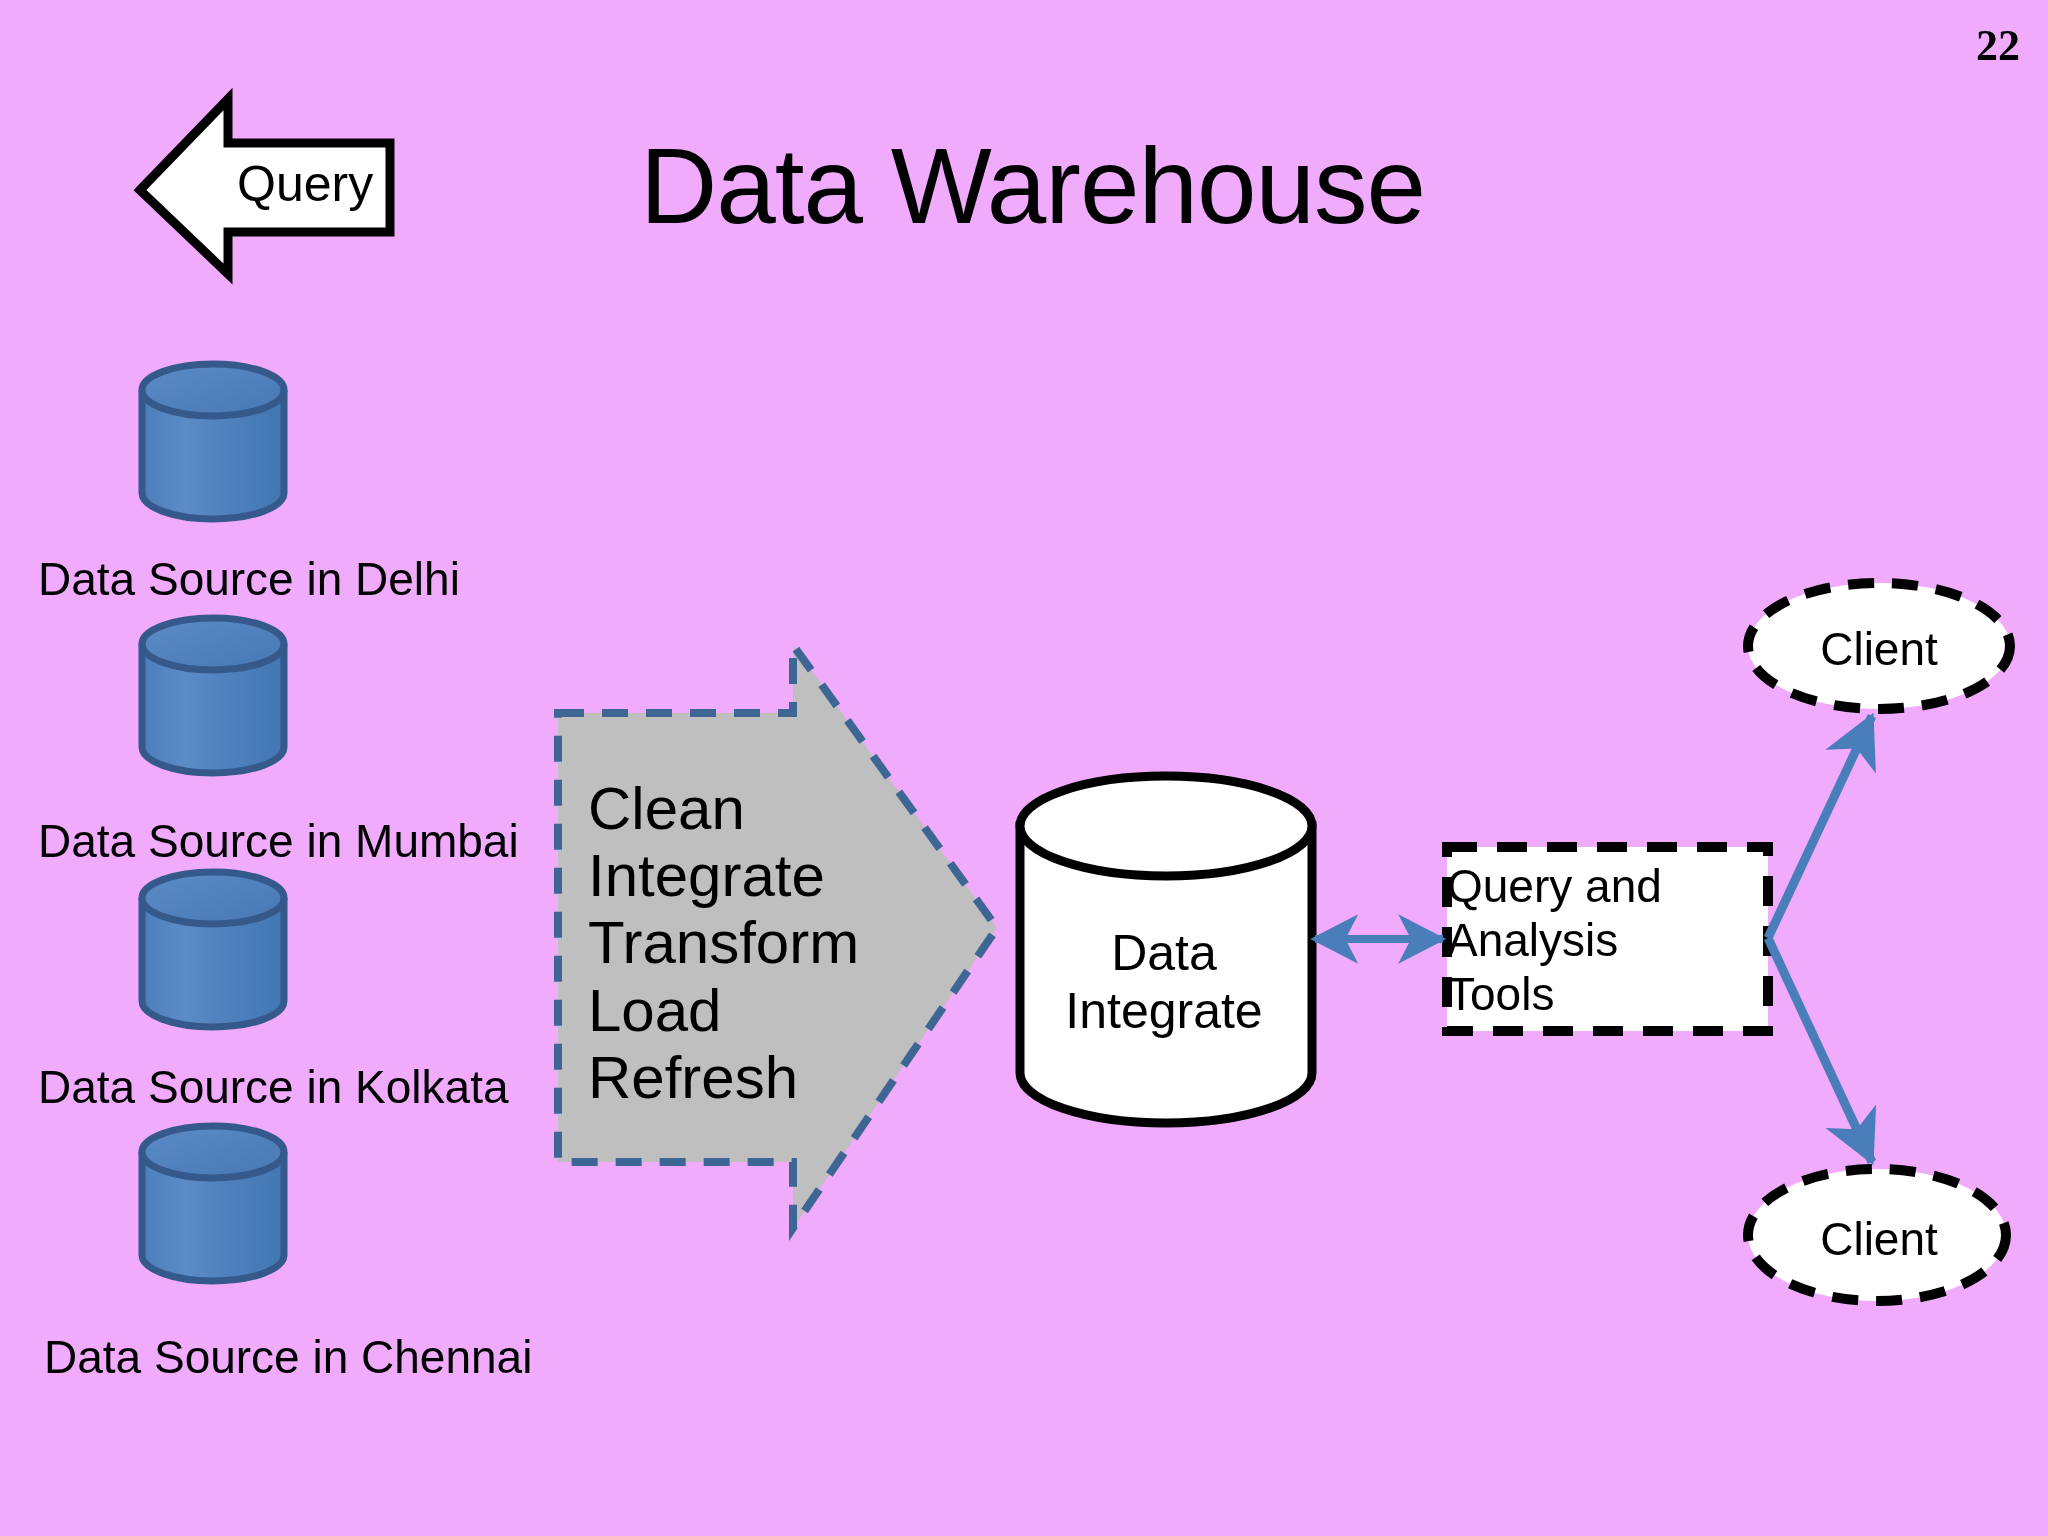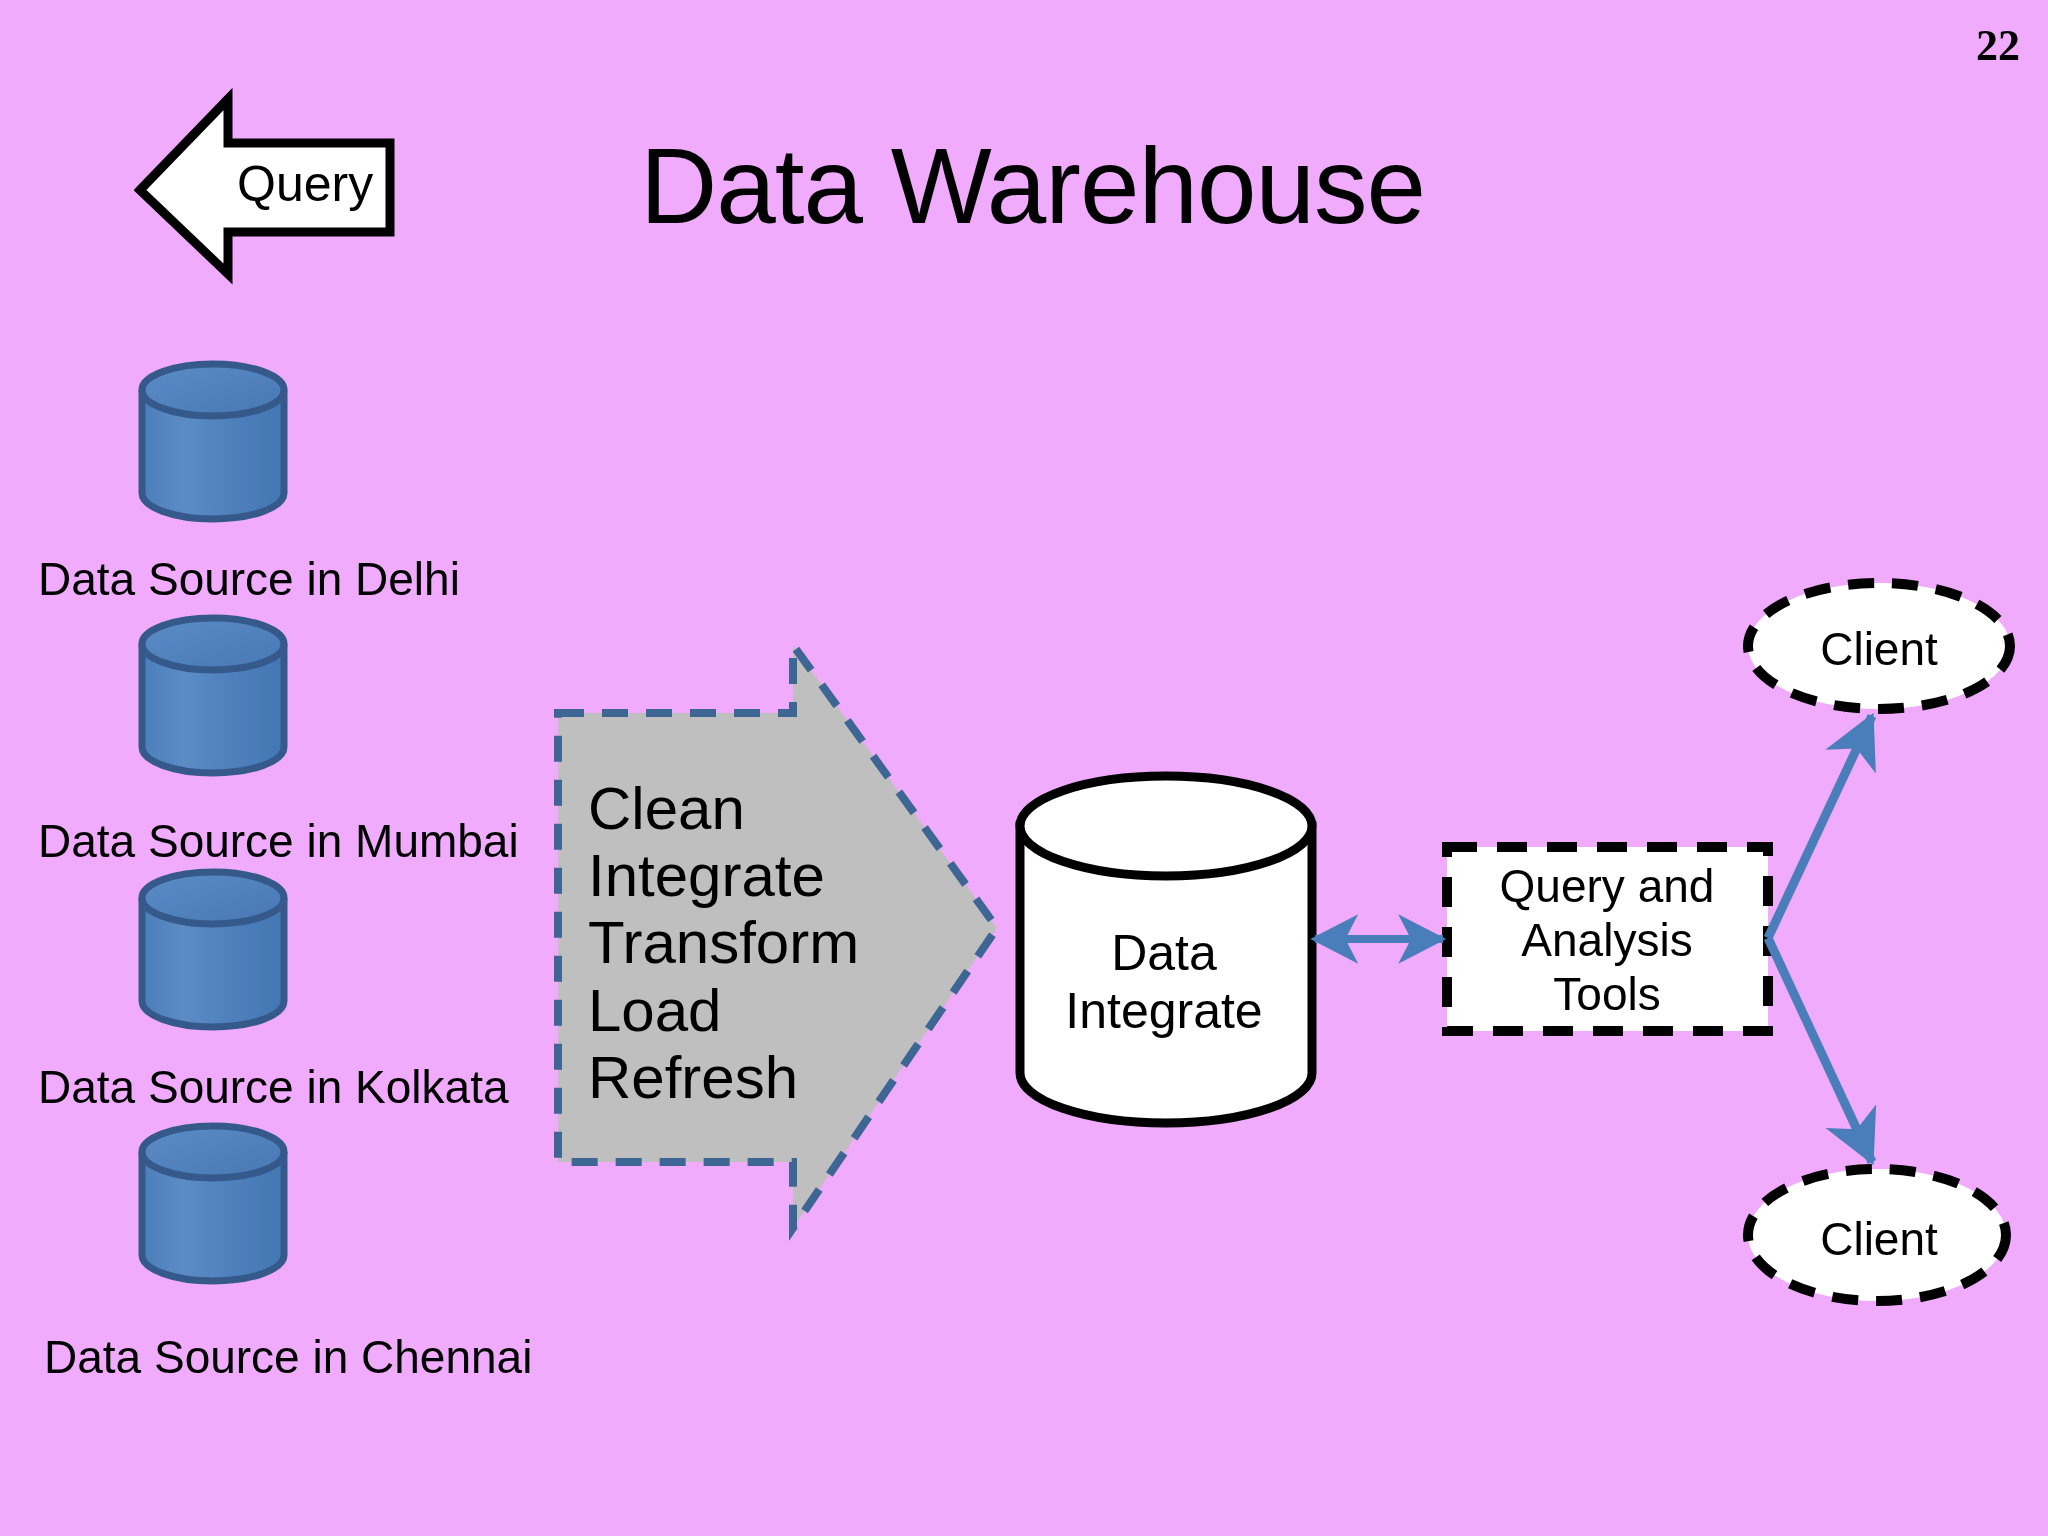--- a/index.html
+++ b/index.html
@@ -87,21 +87,20 @@
     line-height: 1.15;
   }
   #warehouse-label div { white-space: pre; }
 
   
   #query-label {
     position: absolute;
     left: 1447px;
     top: 860px;
     width: 320px;
-    text-align: center;
     font-size: 46px;
     line-height: 1.17;
   }
   #query-label div { white-space: pre; }
 
   
   .client-label {
     position: absolute;
     width: 262px;
     text-align: center;

